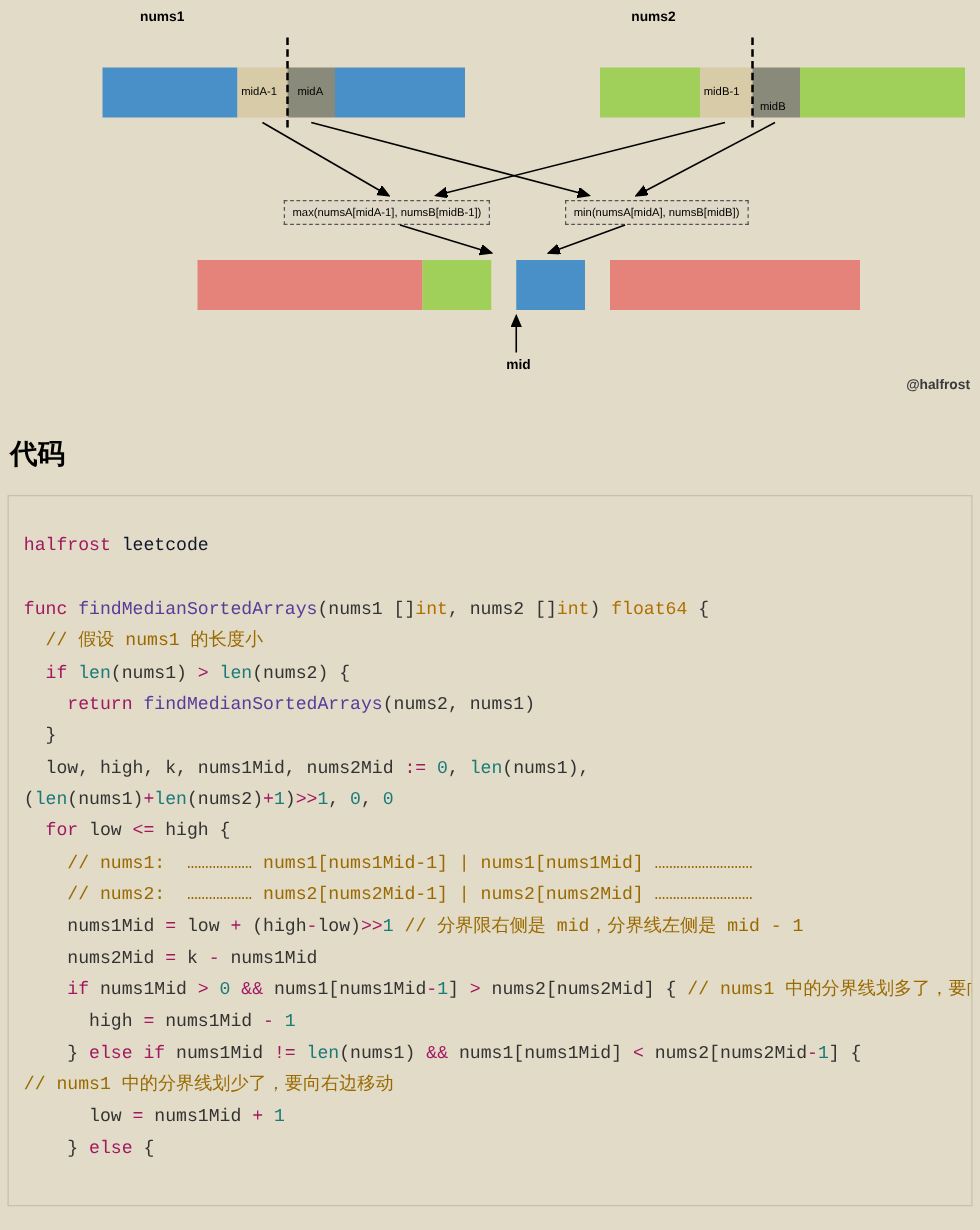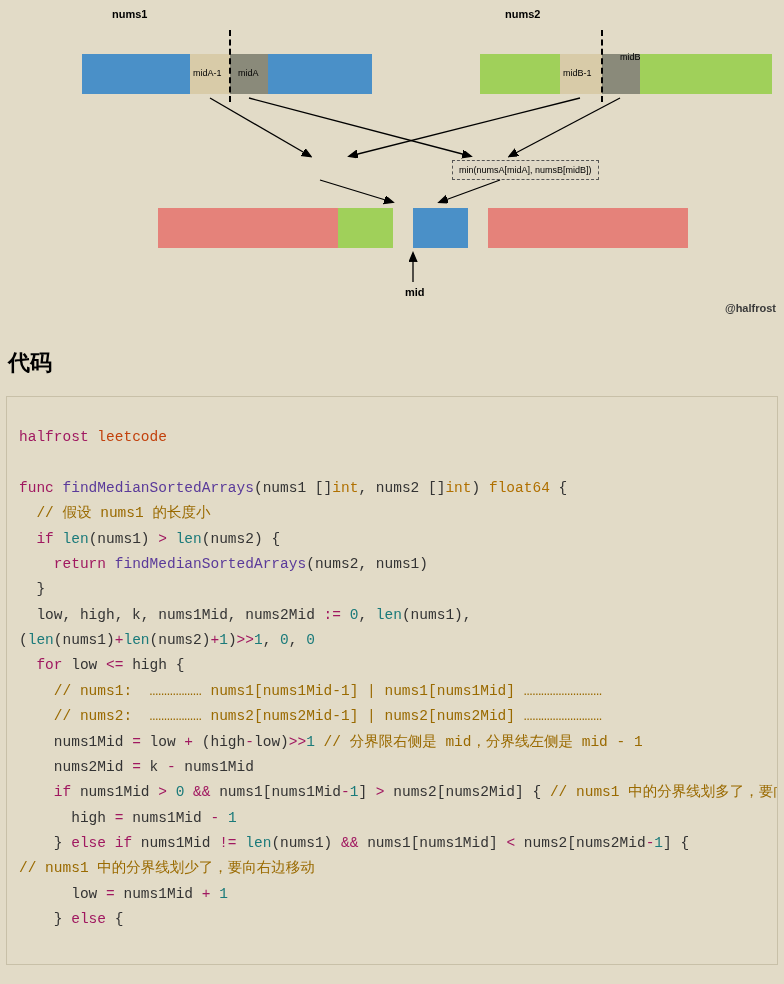--- a/index.html
+++ b/index.html
@@ -80,21 +80,21 @@
   white-space: pre;
   overflow: hidden;
 }
 .kw { color: #a01860; }
 .fn { color: #5a3a9a; }
 .tp { color: #b07000; text-align: center; }
 .bi { color: #1a7a7a; }
 .num { color: #1a7a7a; }
 .cm { color: #9a6a00; }
 .op { color: #a01860; }
-.id { color: #c2410c; }
+.id { color: #0f172a; }
 </style>
 </head>
 <body>
 
 <div class="diagram-area">
   <div class="diagram-label" style="left:112px; top:8px;">nums1</div>
   <div class="diagram-label" style="left:505px; top:8px;">nums2</div>
 
   <div class="bar bar-blue" style="left:82px; top:54px; width:108px;"></div>
   <div class="bar bar-tan" style="left:190px; top:54px; width:40px;"></div>
@@ -102,23 +102,24 @@
   <div class="bar bar-blue" style="left:268px; top:54px; width:104px;"></div>
   <div class="small-label" style="left:193px; top:68px;">midA-1</div>
   <div class="small-label" style="left:238px; top:68px;">midA</div>
   <div class="dashed-vert" style="left:229px; top:30px; height:72px;"></div>
 
   <div class="bar bar-green" style="left:480px; top:54px; width:80px;"></div>
   <div class="bar bar-tan" style="left:560px; top:54px; width:42px;"></div>
   <div class="bar bar-gray" style="left:602px; top:54px; width:38px;"></div>
   <div class="bar bar-green" style="left:640px; top:54px; width:132px;"></div>
   <div class="small-label" style="left:563px; top:68px;text-align:center;">midB-1</div>
-  <div class="small-label" style="left:608px; top:52px;margin-left:12px;">midB</div>
+  <div class="small-label" style="left:608px; top:80px;">midB</div>
   <div class="dashed-vert" style="left:601px; top:30px; height:72px;"></div>
 
+  <div class="dashed-box" style="left:227px; top:160px;">max(numsA[midA-1], numsB[midB-1])</div>
   <div class="dashed-box" style="left:420px; top:160px;margin-left:32px;">min(numsA[midA], numsB[midB])</div>
 
   <svg class="arrow" style="left:0; top:0;" width="784" height="320">
     <defs>
       <marker id="ah" markerWidth="8" markerHeight="8" refX="6" refY="3" orient="auto">
         <path d="M0,0 L7,3 L0,6 Z" fill="#000"></path>
       </marker>
     </defs>
     <line x1="210" y1="98" x2="310" y2="156" stroke="#000" stroke-width="1.3" marker-end="url(#ah)"></line>
     <line x1="249" y1="98" x2="470" y2="156" stroke="#000" stroke-width="1.3" marker-end="url(#ah)"></line>

